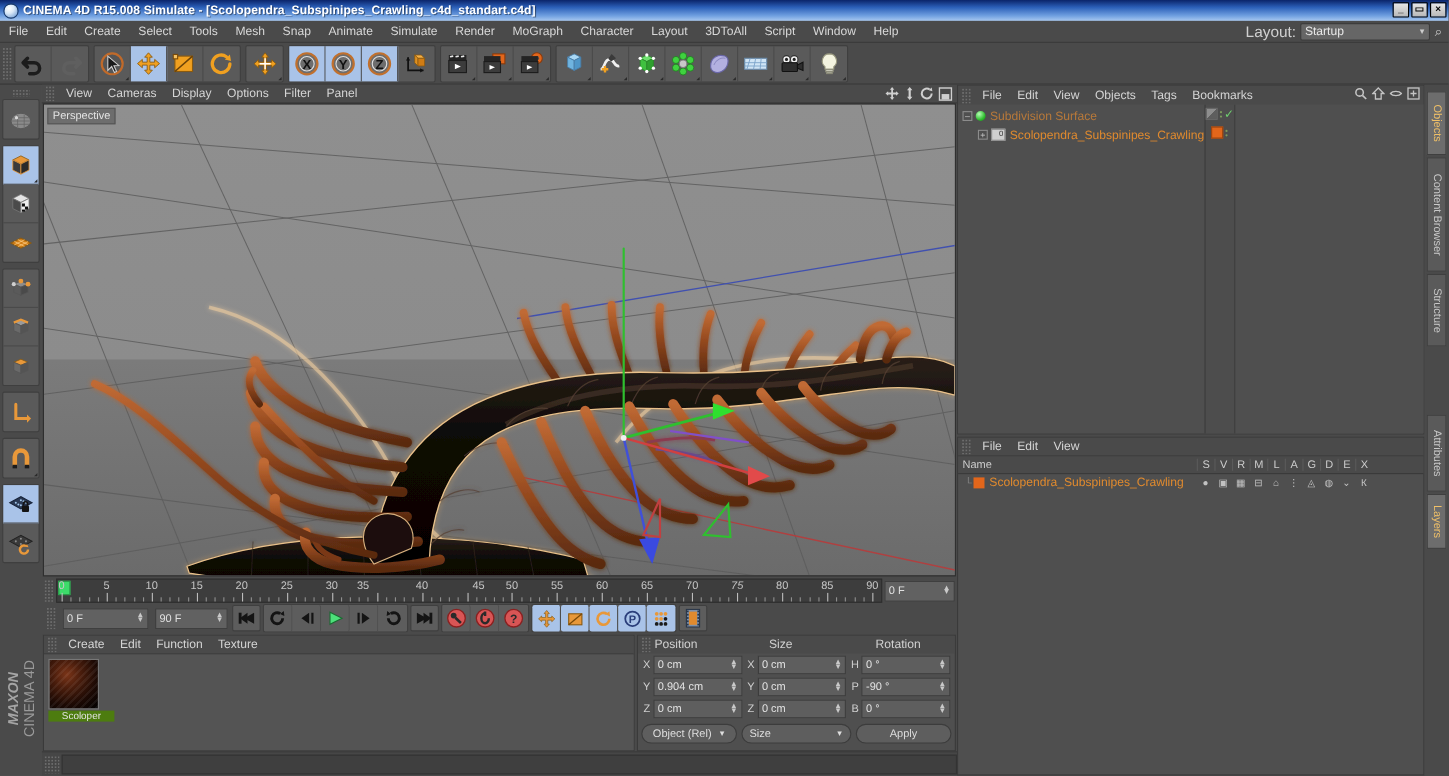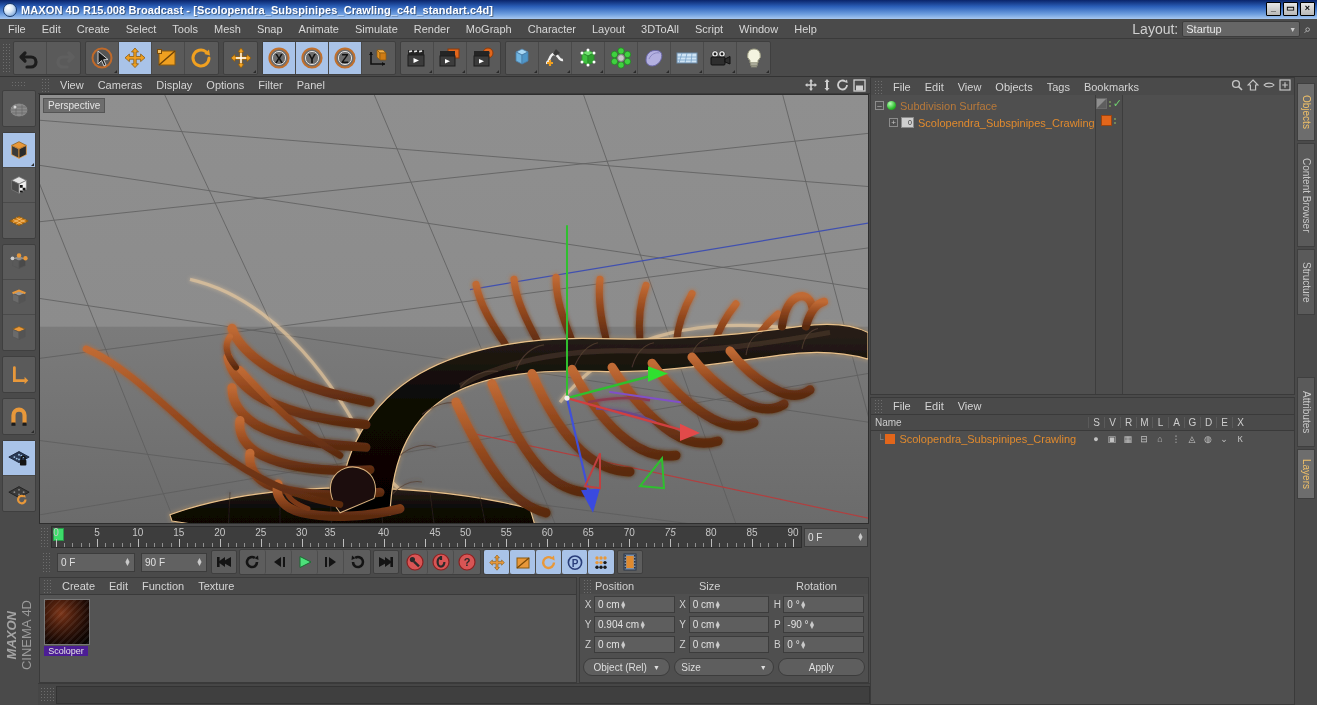--- a/index.html
+++ b/index.html
@@ -229,37 +229,37 @@
     width: 46px; height: 46px; border: 1px solid #777;
     background:
       radial-gradient(circle at 36% 30%, #7a3418 0%, #4a1d0c 30%, #1d0a04 65%, #000 100%);
     position: relative; overflow: hidden;
   }
   .mat-thumb::after {
     content:''; position:absolute; inset:0;
     background: repeating-linear-gradient(135deg, rgba(255,255,255,.06) 0 2px, transparent 2px 5px);
   }
   .mat-name {
-    width: 44px; font-size: 9px; color: #e4e4e4; text-align: center;
-    background: #4c1d95; margin-top: 1px; overflow: hidden; white-space: nowrap;
+    width: 60px; font-size: 9px; color: #e4e4e4; text-align: center;
+    background: #4d7c0f; margin-top: 1px; overflow: hidden; white-space: nowrap;
   }
 
   .coord-panel {
     width: 290px; flex: none; background: #4f4f4f;
     border: 1px solid #3a3a3a; display: flex; flex-direction: column;
   }
   .coord-hdr { display: flex; align-items: center; height: 16px; background: #4a4a4a; }
   .coord-hdr-lbl { color: #d0d0d0; font-size: 11px; }
   .coord-grid { padding: 1px 2px; }
   .coord-line { display: flex; align-items: center; height: 19px; margin-bottom: 1px; }
   .cl-axis { width: 12px; color: #cfcfcf; font-size: 10px; text-align: center; flex:none;}
   .cl-field {
     height: 17px; background: #5e5e5e; border: 1px solid #3c3c3c;
     color: #e2e2e2; font-size: 10px; display: flex; align-items: center;
-    padding: 0 3px; justify-content: flex-start; flex: 1; margin-right: 2px;
+    padding: 0 3px; justify-content: space-between; flex: 1; margin-right: 2px;
   }
   .coord-foot { display: flex; gap: 4px; padding: 2px 3px; align-items: center;}
   .cf-combo {
     height: 18px; background: #5e5e5e; border: 1px solid #3c3c3c; border-radius: 9px;
     color: #dedede; font-size: 10px; display: flex; align-items: center;
     justify-content: center; gap: 6px; flex: 1;
   }
   .cf-btn {
     height: 18px; background: #5e5e5e; border: 1px solid #3c3c3c; border-radius: 9px;
     color: #dedede; font-size: 10px; display: flex; align-items: center;
@@ -344,21 +344,21 @@
   .vtab.active span { color: #f0c068; }
   .vtab.gap { visibility: hidden; height: 58px; }
 
   svg { display: block; }
 </style>
 </head>
 <body>
 
 <div class="titlebar">
   <div class="titlebar-ico"></div>
-  <div class="titlebar-text">MAXON 4D R15.008 Broadcast - [Scolopendra_Subspinipes_Crawling_c4d_standart.c4d]</div>
+  <div class="titlebar-text">CINEMA 4D R15.008 Simulate - [Scolopendra_Subspinipes_Crawling_c4d_standart.c4d]</div>
   <div class="win-btns">
     <div class="win-btn">_</div>
     <div class="win-btn">▭</div>
     <div class="win-btn">×</div>
   </div>
 </div>
 
 <div class="menubar">
   <div class="menu-item">File</div>
   <div class="menu-item">Edit</div>

